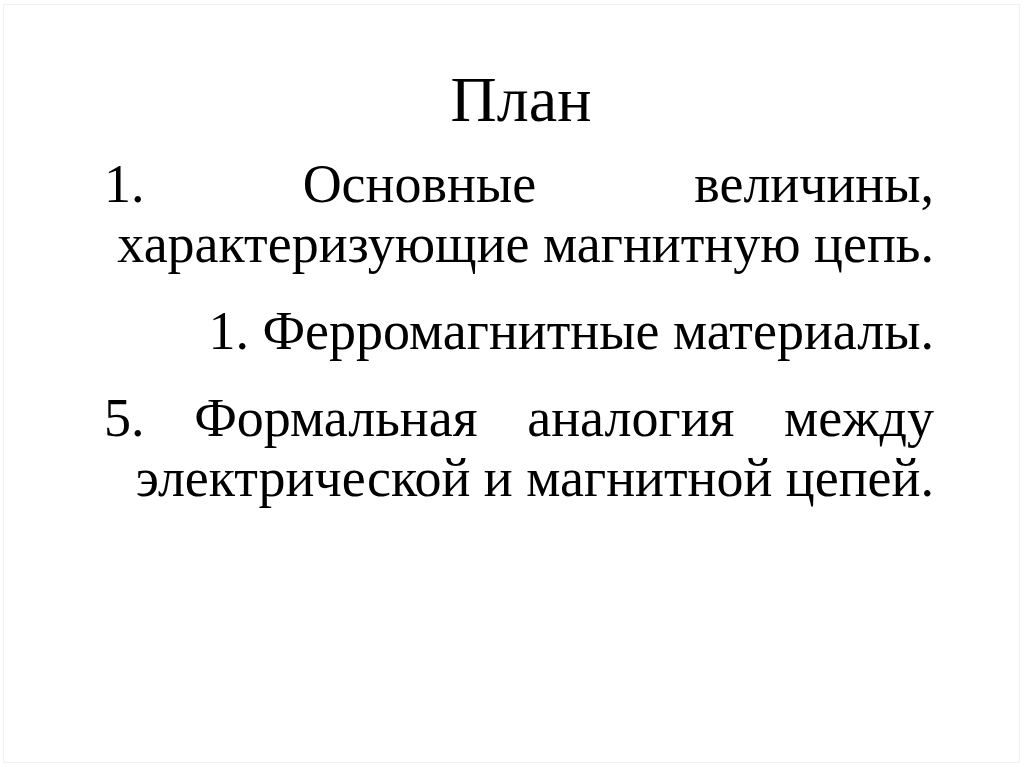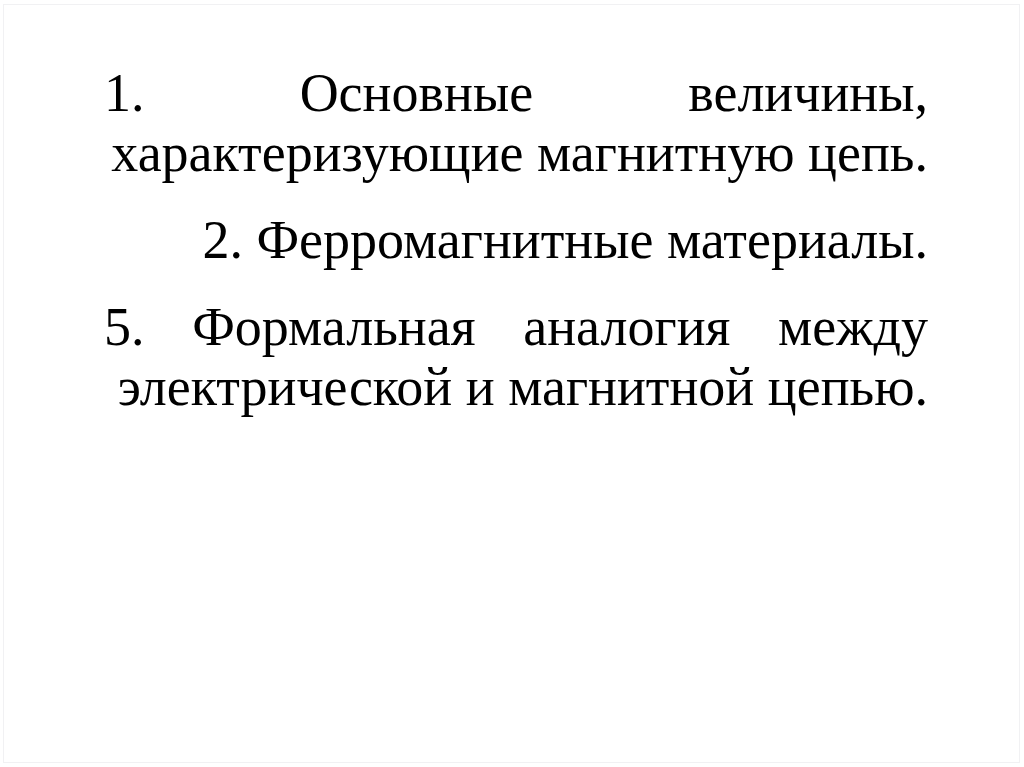--- a/index.html
+++ b/index.html
@@ -33,50 +33,51 @@
   }
   .title {
     margin: 0 0 17px 0;
     font-size: 64px;
     line-height: 74px;
     font-weight: normal;
     text-align: center;
     white-space: nowrap;
   }
   .item {
-    margin: 0 10px 27px 0;
+    margin: 0 4px 27px 0;
     font-size: 54px;
   }
   .line {
     display: block;
     line-height: 60px;
     text-align: right;
   }
   .line.justify {
     text-align: justify;
     text-align-last: justify;
   }
 </style>
 </head>
 <body>
 
 <div class="slide">
   <div class="slide-border"></div>
   <div class="content">
 
+    <h1 class="title">План</h1>
 
     <p class="item">
       <span class="line justify">1. Основные величины,</span>
       <span class="line">характеризующие магнитную цепь.</span>
     </p>
 
     <p class="item">
-      <span class="line">2. Ферромагнитные материалы.</span>
+      <span class="line">1. Ферромагнитные материалы.</span>
     </p>
 
 
     <p class="item">
       <span class="line justify">5. Формальная аналогия между</span>
-      <span class="line">электрической и магнитной цепью.</span>
+      <span class="line">электрической и магнитной цепей.</span>
     </p>
 
   </div>
 </div>
 
 </body></html>

